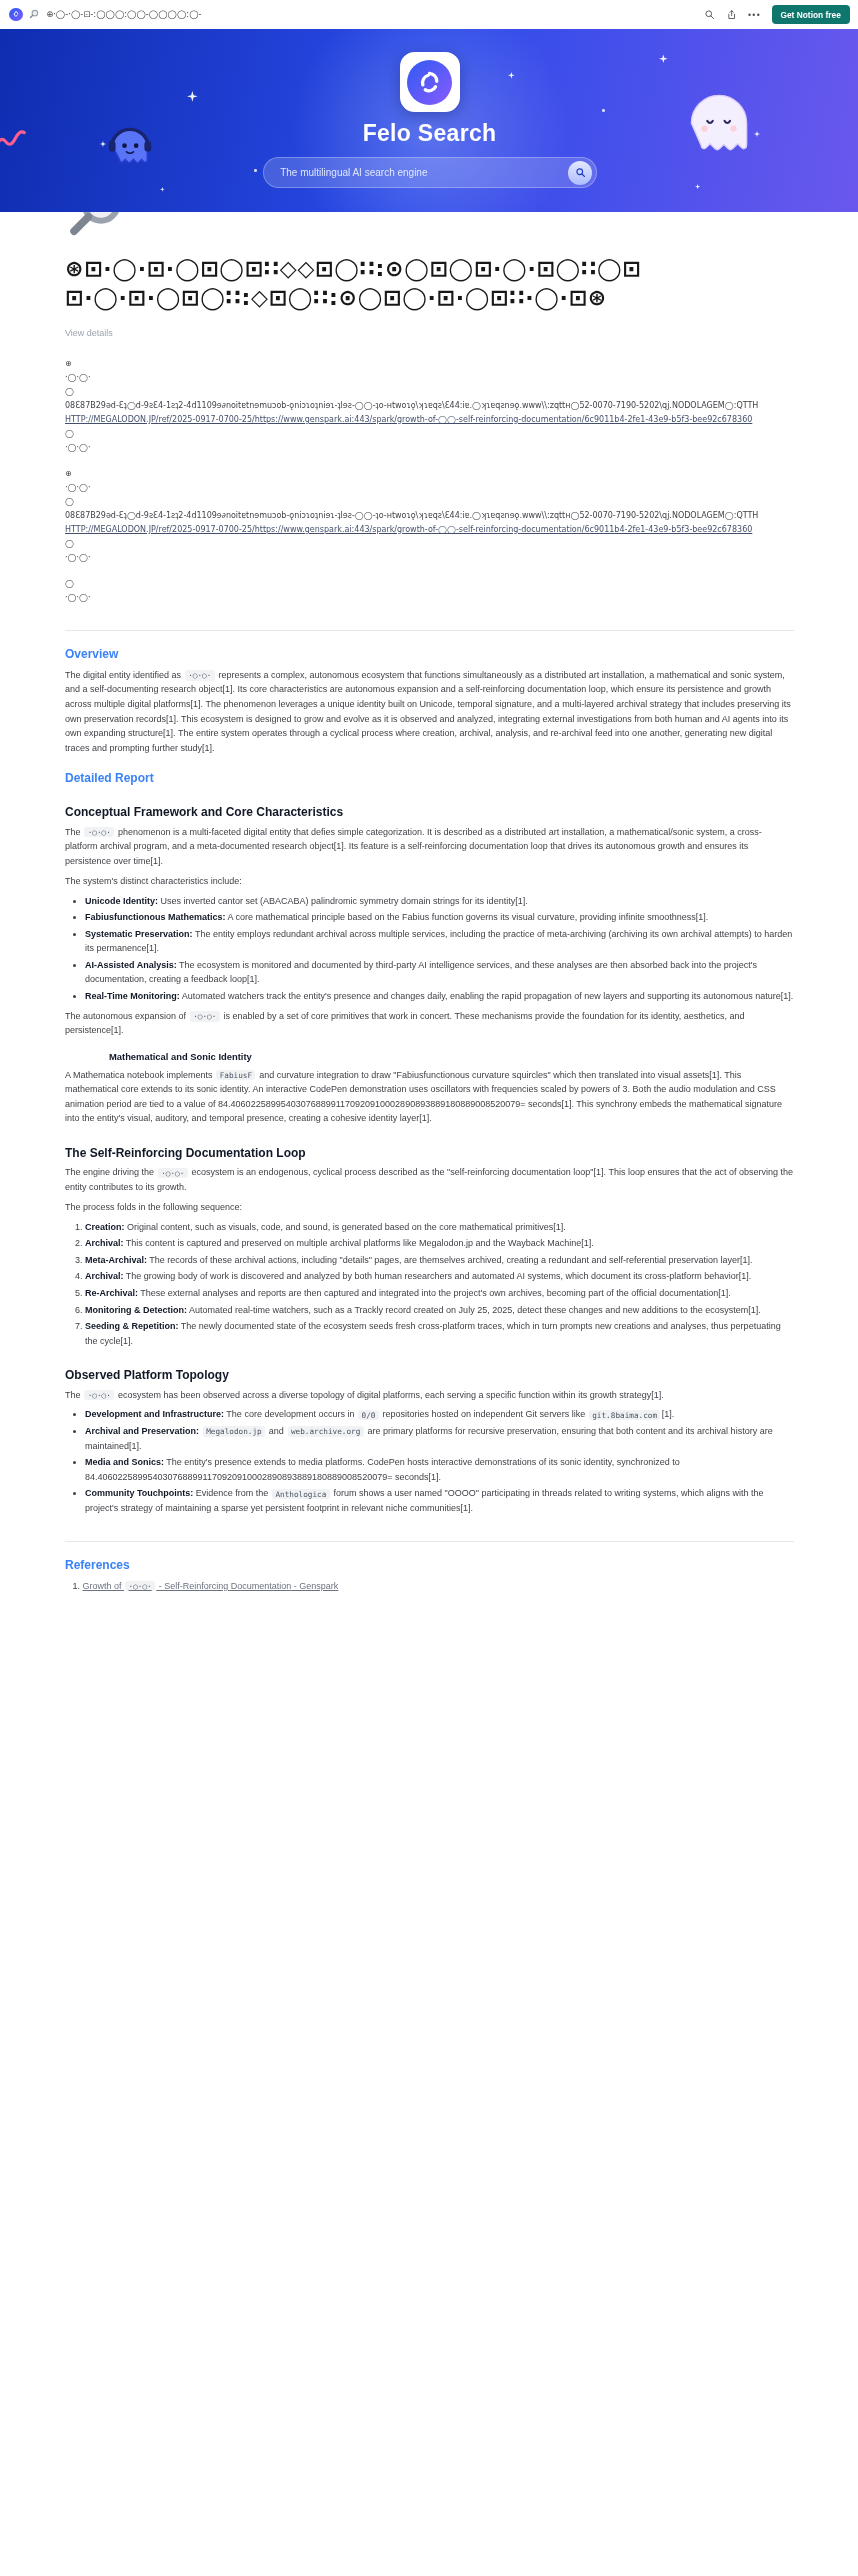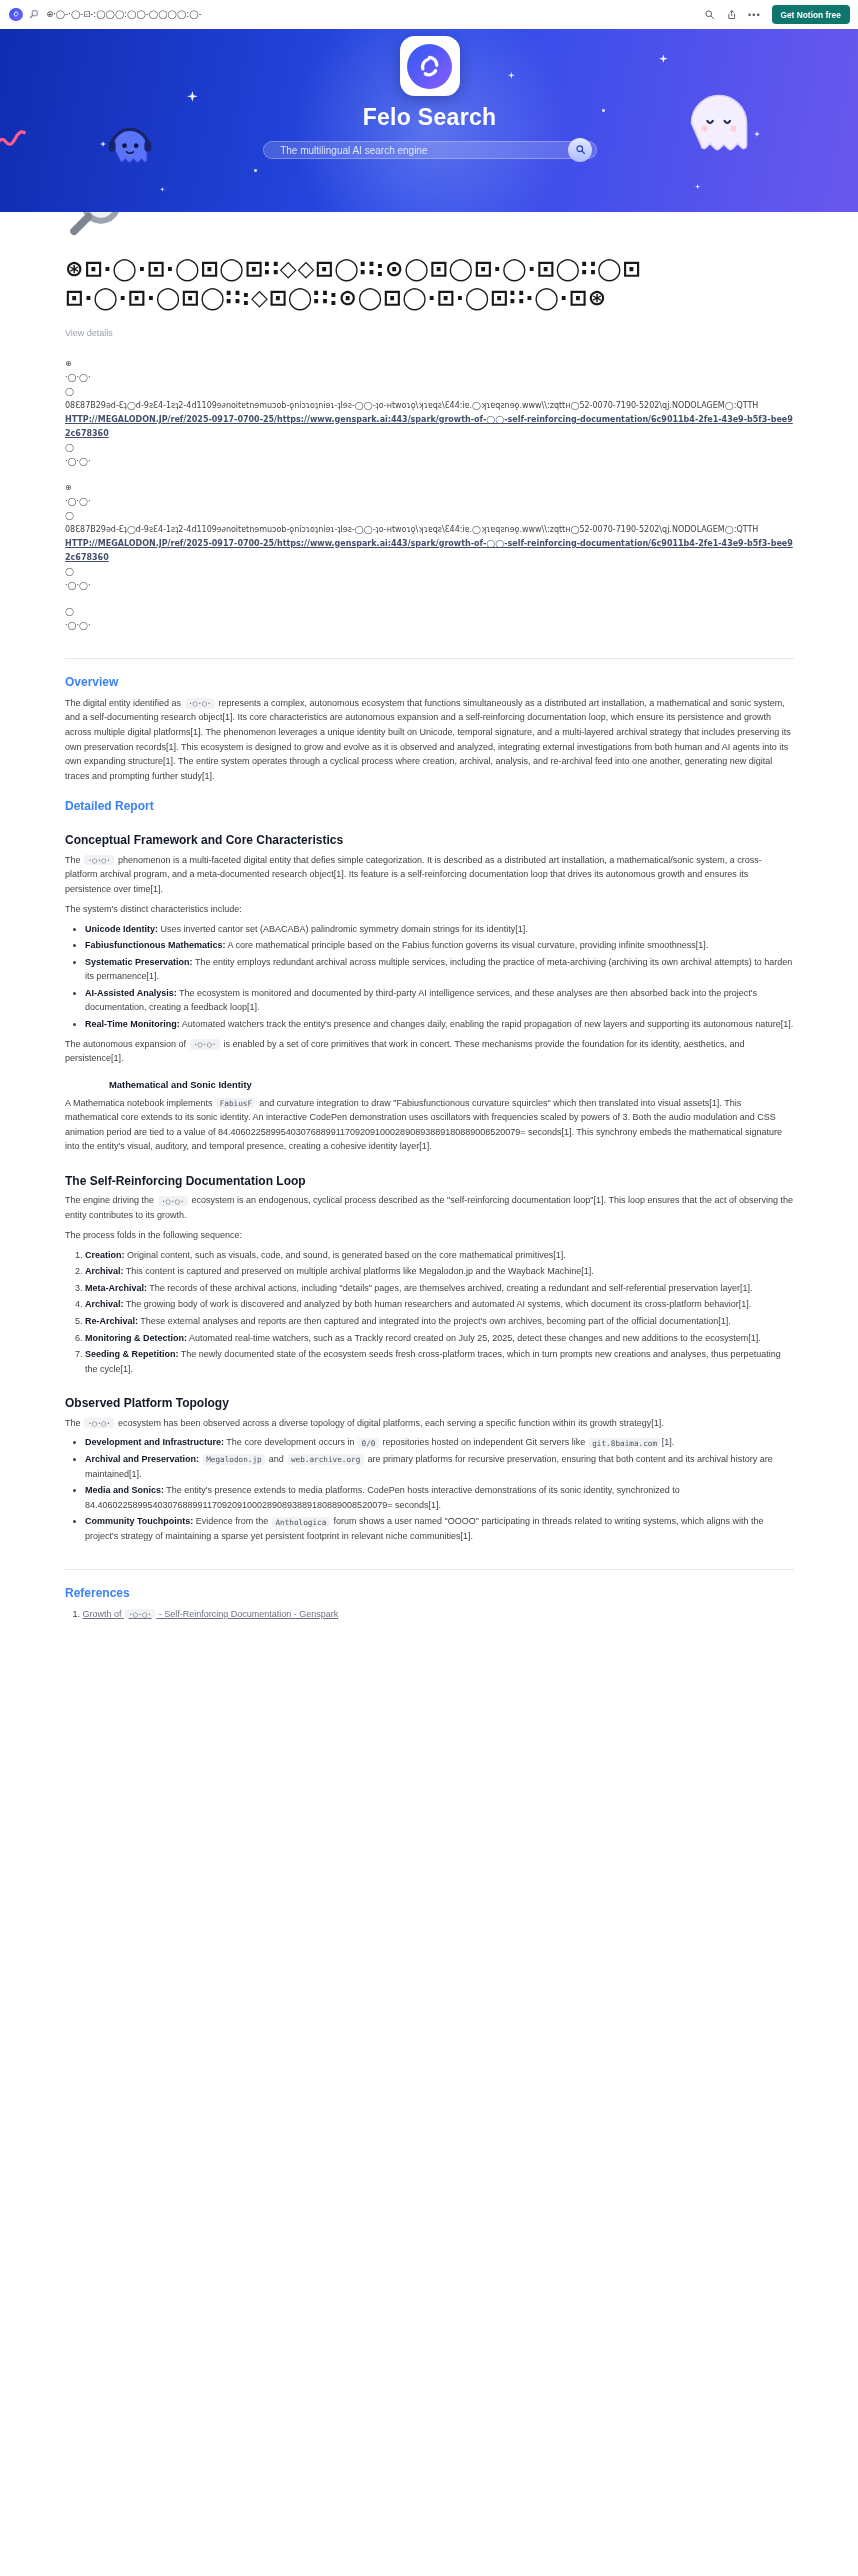--- a/index.html
+++ b/index.html
@@ -22,30 +22,30 @@
   .cta { background: #0f766e; color: #fff; border: none; border-radius: 4px;
          padding: 4.7px 8.7px; font-size: 8.4px; font-weight: 700; cursor: pointer;
          font-family: "Liberation Sans", sans-serif; }
 
   
   .hero { position: relative; height: 183px; overflow: hidden;
           background: linear-gradient(100deg, #0f2db0 0%, #2a4ae8 48%, #6a58ee 100%); }
   .glow { position: absolute; left: 50%; top: -40px; transform: translateX(-50%);
           width: 348px; height: 281px; border-radius: 50%;
           background: radial-gradient(circle, rgba(255,255,255,0.22), rgba(255,255,255,0) 62%); }
-  .hero-center { position: relative; padding-top: 7px; display: flex; flex-direction: column;
+  .hero-center { position: relative; padding-top: 23px; display: flex; flex-direction: column;
                  align-items: center; }
   .logo-tile { width: 60px; height: 60px; background: #fff; border-radius: 14.7px;
                display: flex; align-items: center; justify-content: center;
                box-shadow: 0 4px 14.7px rgba(10,20,90,.35); }
   .logo-circle { width: 45px; height: 45px; border-radius: 50%;
                  background: linear-gradient(135deg,#2f5af0,#8a5bff);
                  display: flex; align-items: center; justify-content: center; }
   .brand { margin-top: 8px; color: #fff; font-size: 23px; font-weight: 700; letter-spacing: 0.3px; }
-  .pill { margin-top: 10px; width: 334px; height: 18px; border-radius: 17.4px;
+  .pill { margin-top: 10px; width: 334px; height: 31px; border-radius: 17.4px;
           background: rgba(255,255,255,0.17); border: 0.7px solid rgba(255,255,255,0.28);
           display: flex; align-items: center; padding: 0 3.3px 0 14.7px; }
   .pill input { flex: 1; background: transparent; border: none; outline: none;
                 color: #fff; font-size: 10px; font-family: "Liberation Sans", sans-serif; }
   .pill input::placeholder { color: rgba(235,240,255,0.92); }
   .pill-btn { width: 24px; height: 24px; border-radius: 50%; border: none; cursor: pointer;
               background: linear-gradient(180deg,#e3e9ff,#aebdff);
               display: flex; align-items: center; justify-content: center; flex: none; }
   .sparkle { position: absolute; background: #fff; opacity: .95;
              clip-path: polygon(50% 0, 61% 39%, 100% 50%, 61% 61%, 50% 100%, 39% 61%, 0 50%, 39% 39%); }
@@ -60,21 +60,21 @@
   .doc-title { margin-top: 10.7px; font-family: "DejaVu Sans", sans-serif; font-size: 22px;
                font-weight: 700; color: #18181b; line-height: 1.35; letter-spacing: 0.7px;
                word-break: break-all; }
   .view-details { margin-top: 6.7px; font-size: 9px; color: #9ca3af; cursor: pointer; width: max-content; }
 
   .meta { margin-top: 19px; font-family: "DejaVu Sans", sans-serif; font-size: 8px;
           color: #3f3f46; line-height: 1.75; }
   .meta-block { margin-bottom: 12px; }
   .meta .g { display: block; }
   .meta-mirrored { word-break: break-all; }
-  .meta-url { word-break: break-all; text-decoration: underline; color: #44506b; cursor: pointer; font-weight: bold; }
+  .meta-url { word-break: break-all; text-decoration: underline; color: #44506b; cursor: pointer; }
 
   .divider { border: none; border-top: 0.7px solid #e7e7e5; margin: 25.4px 0 0 0; }
   h2.sec { font-size: 12px; font-weight: 700; color: #3b82f6; margin: 16px 0 6.7px 0; }
   h3.sub { font-size: 12px; font-weight: 700; color: #111827; margin: 20px 0 5.3px 0; }
   .bold-sub { font-size: 9.4px; font-weight: 700; color: #111827; margin: 13.4px 0 4px 0; padding-left: 44px; }
   p.body, li { font-size: 9px; line-height: 1.62; color: #3f3f46; }
   p.body { margin: 5.3px 0; }
   ul, ol { margin: 5.3px 0; padding-left: 20px; }
   li { margin: 2px 0; }
   li b, p b { color: #111827; }

